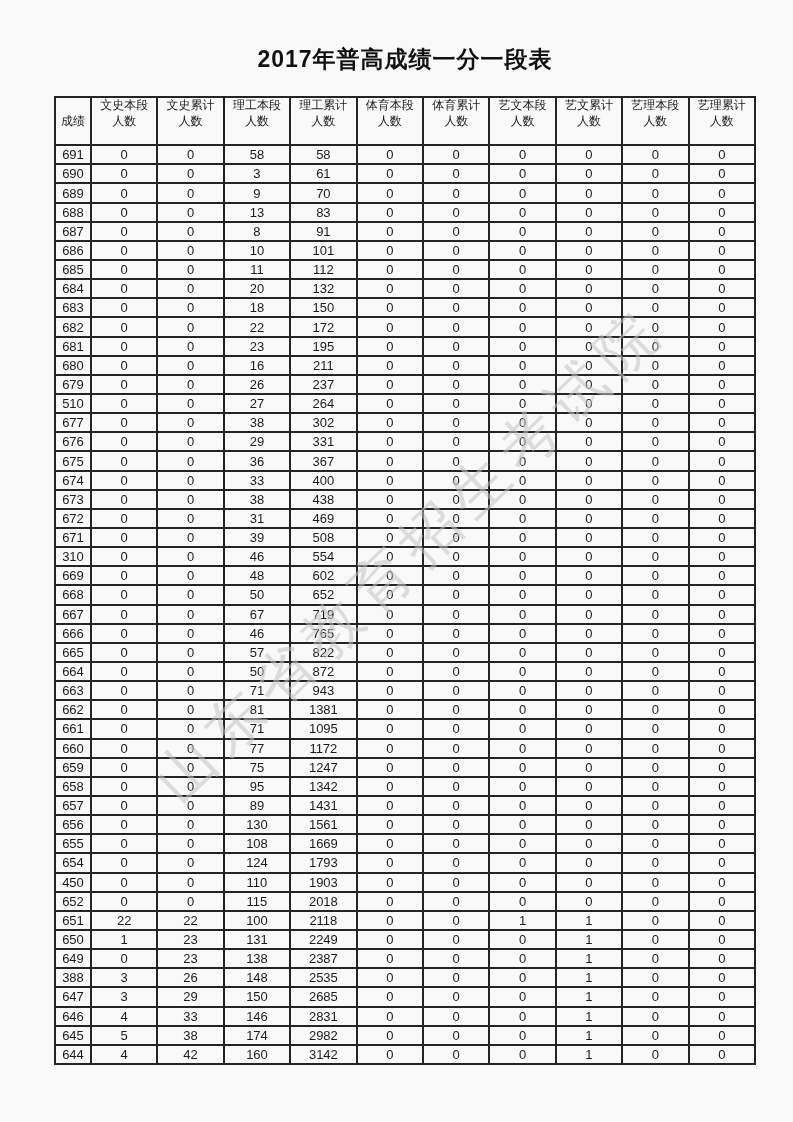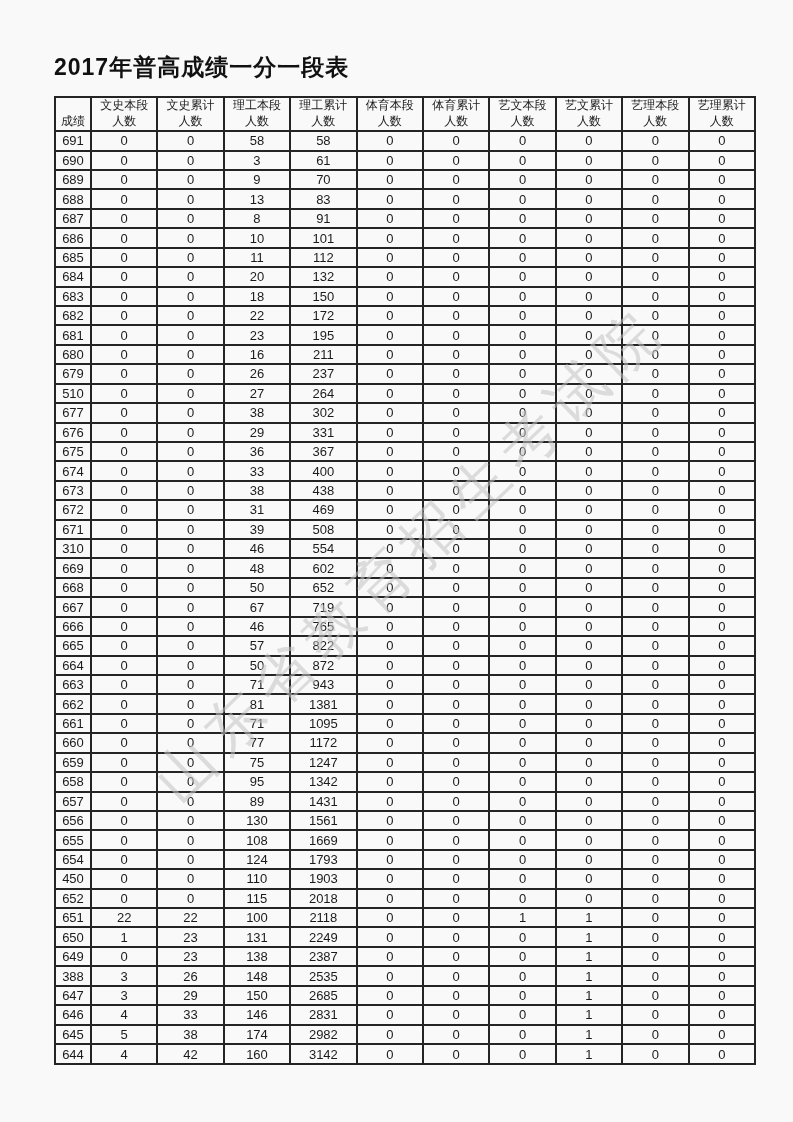--- a/index.html
+++ b/index.html
@@ -6,21 +6,22 @@
   body {
     width: 793px; height: 1122px;
     position: relative;
     background: #f9f9f9;
     font-family: "Liberation Sans", sans-serif;
     color: #1b1b1b;
     overflow: hidden;
   }
   .page-title {
     position: absolute;
-    left: 54px; top: 52px; width: 702px;
+    left: 54px; top: 44px; width: 702px;
+    text-align: center;
     font-size: 23px;
     font-weight: 700;
     letter-spacing: 1px;
     color: #111;
   }
   table.score-table {
     position: absolute;
     left: 54px; top: 96px;
     width: 702px; height: 969px;
     border-collapse: collapse;
@@ -32,21 +33,21 @@
     padding: 0;
     overflow: hidden;
     white-space: nowrap;
   }
   .score-table thead tr { height: 34px; }
   .score-table th {
     font-weight: 400;
     font-size: 12px;
     line-height: 1.3;
     vertical-align: bottom;
-    padding-bottom: 1px;
+    padding-bottom: 15px;
   }
   .score-table td {
     font-size: 13px;
     vertical-align: middle;
   }
   .watermark {
     position: absolute;
     left: 410px; top: 555px;
     transform: translate(-50%, -50%) rotate(-44deg);
     transform-origin: center center;

